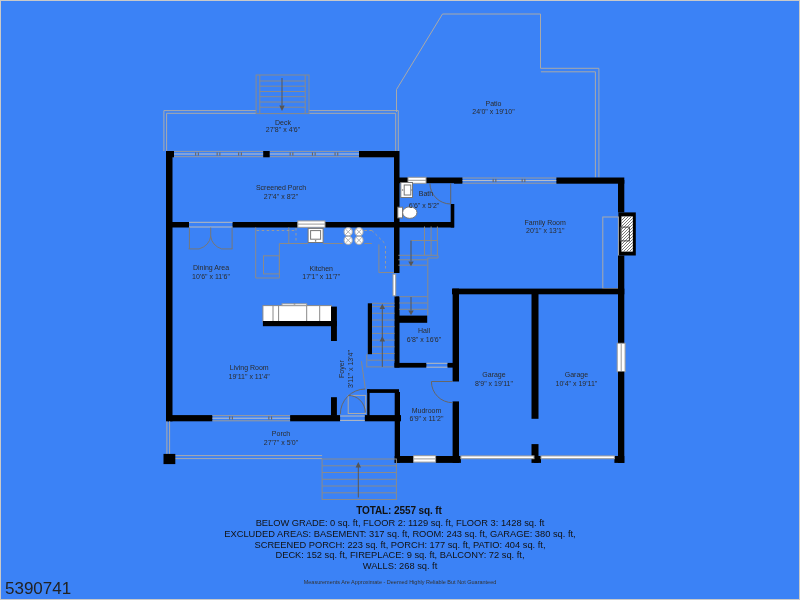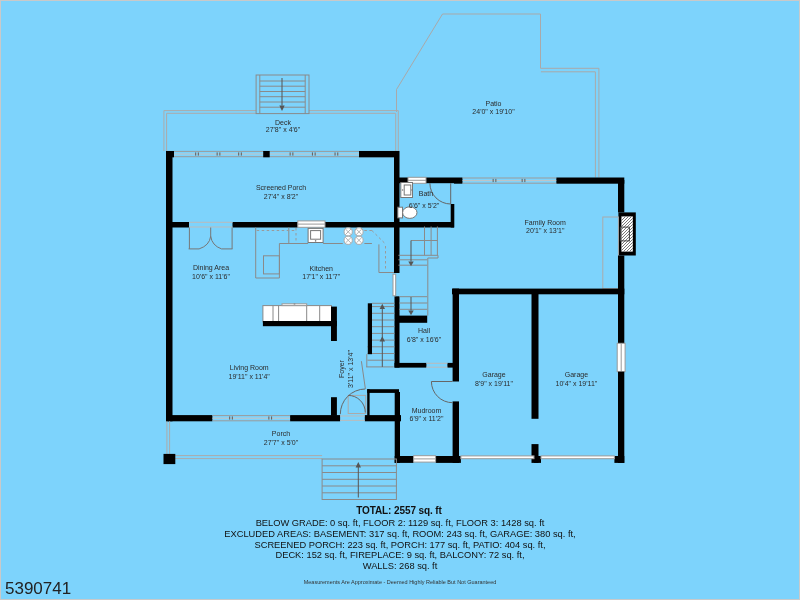--- a/index.html
+++ b/index.html
@@ -1,16 +1,16 @@
 <!DOCTYPE html>
 <html><head>
 <meta charset="utf-8">
 <style>
   html,body{margin:0;padding:0;background:#fff;}
-  .page{position:relative;width:800px;height:600px;background:#7dd3fc;outline:1px solid #c9c9c9;outline-offset:-1px;overflow:hidden;text-decoration:underline;}
+  .page{position:relative;width:800px;height:600px;background:#3b82f6;outline:1px solid #c9c9c9;outline-offset:-1px;overflow:hidden;text-decoration:underline;}
   svg{position:absolute;left:0;top:0;}
   text{font-family:"Liberation Sans", sans-serif;fill:#2b2b2b;}
   .rm{font-size:7px;}
   .sum{font-size:9.3px;fill:#111;}
 </style>
 </head>
 <body>
 <div class="page">
 <svg width="800" height="600" viewBox="0 0 800 600">
 

